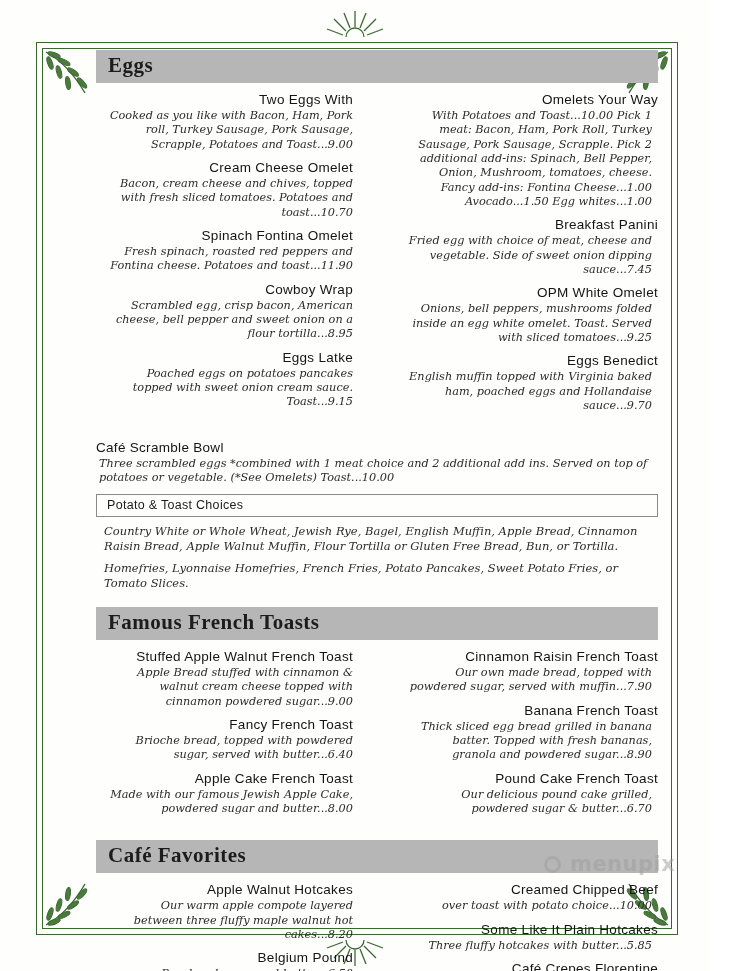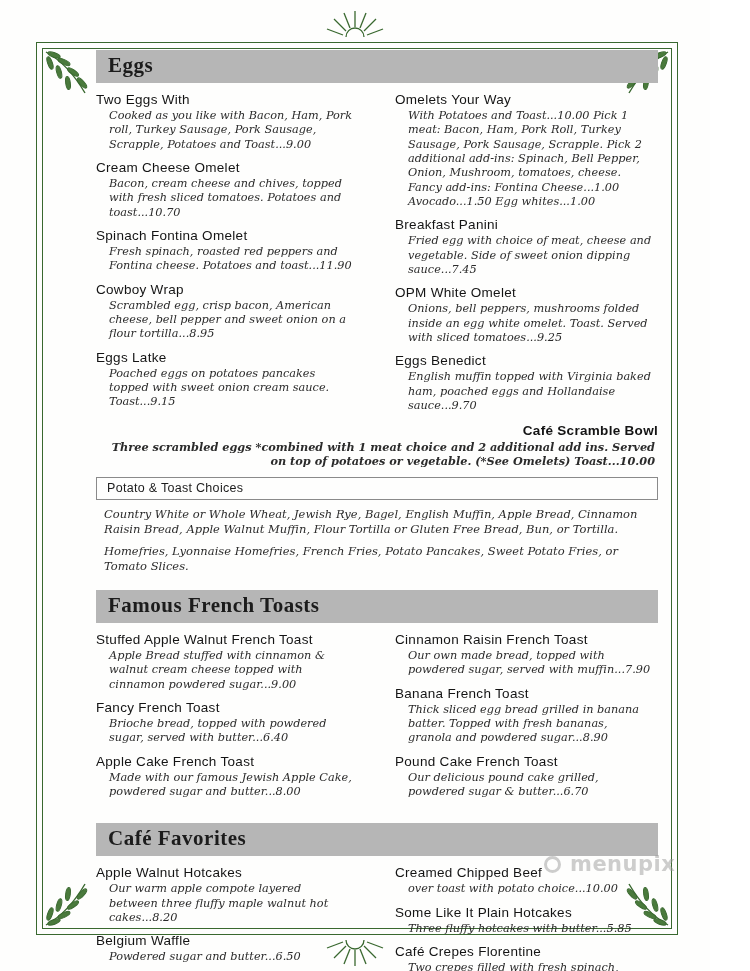--- a/index.html
+++ b/index.html
@@ -20,30 +20,30 @@
 
   .sun-top { position:absolute; left:50%; top:6px; transform:translateX(-50%); }
   .sun-bottom { position:absolute; left:50%; bottom:0px; transform:translateX(-50%) scaleY(-1); }
 
   .content { position:absolute; left:96px; top:50px; width:562px; }
 
   .bar { background:#b6b6b6; padding:3px 12px 5px; font-family:"Liberation Serif", serif;
          font-weight:bold; font-size:21px; color:#1c1c1c; letter-spacing:.5px; }
 
   .cols { display:flex; margin-top:9px; }
-  .col { width:50%; }
+  .col { width:50%;text-align:right; }
   .col.left  { padding-right:24px; }
   .col.right { padding-left:18px; }
 
   .item { margin-bottom:8px; }
   .item-name { font-size:13.5px; color:#141414; letter-spacing:.3px; margin-bottom:2px; }
   .item-desc { font-family:"DejaVu Serif", serif; font-style:italic; font-size:11.3px;
                line-height:1.27; color:#2b2b2b; margin-left:13px; max-width:244px; }
 
-  .center-item { text-align:right; margin-top:1px;font-weight:bold; }
+  .center-item { text-align:left; margin-top:18px; }
   .center-item .item-desc { margin:2px auto 0; max-width:556px; }
 
   .choices-box { border:1px solid #8a8a8a; margin-top:9px; padding:3px 10px 4px;
                  font-size:12.5px; color:#1c1c1c; letter-spacing:.3px; }
   .choice-line { font-family:"DejaVu Serif", serif; font-style:italic; font-size:11.5px;
                  color:#2b2b2b; margin-top:7px; padding-left:8px; line-height:1.3; }
 
   .section { margin-bottom:13px; }
   .section + .section { margin-top:16px; }
 
@@ -236,21 +236,21 @@
       <div class="bar">
         <span>Café Favorites</span>
       </div>
       <div class="cols">
         <div class="col left">
           <div class="item">
             <div class="item-name">Apple Walnut Hotcakes</div>
             <div class="item-desc">Our warm apple compote layered between three fluffy maple walnut hot cakes...8.20</div>
           </div>
           <div class="item">
-            <div class="item-name">Belgium Waffle</div>
+            <div class="item-name">Belgium Pound</div>
             <div class="item-desc">Powdered sugar and butter...6.50</div>
           </div>
 
         </div>
         <div class="col right">
           <div class="item">
             <div class="item-name">Creamed Chipped Beef</div>
             <div class="item-desc">over toast with potato choice...10.00</div>
           </div>
           <div class="item">

